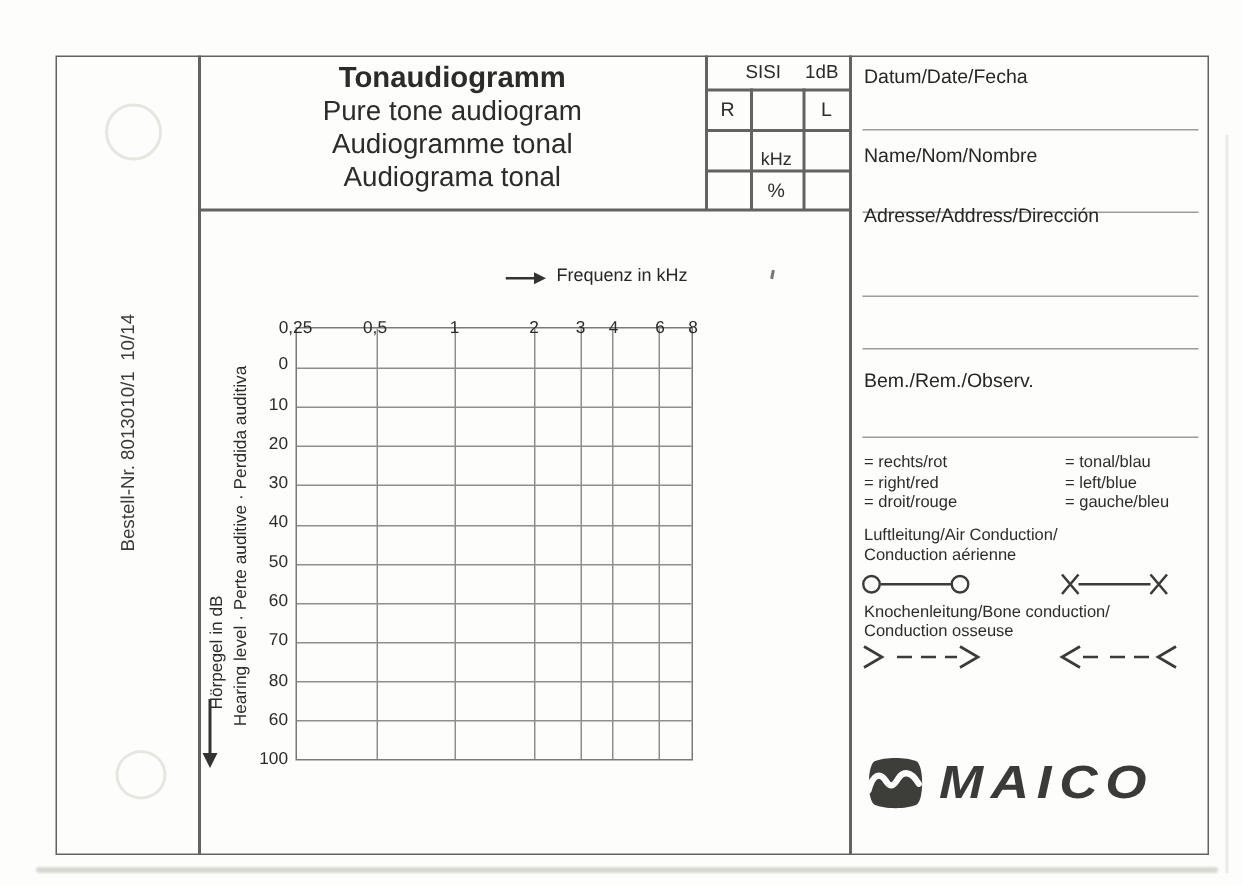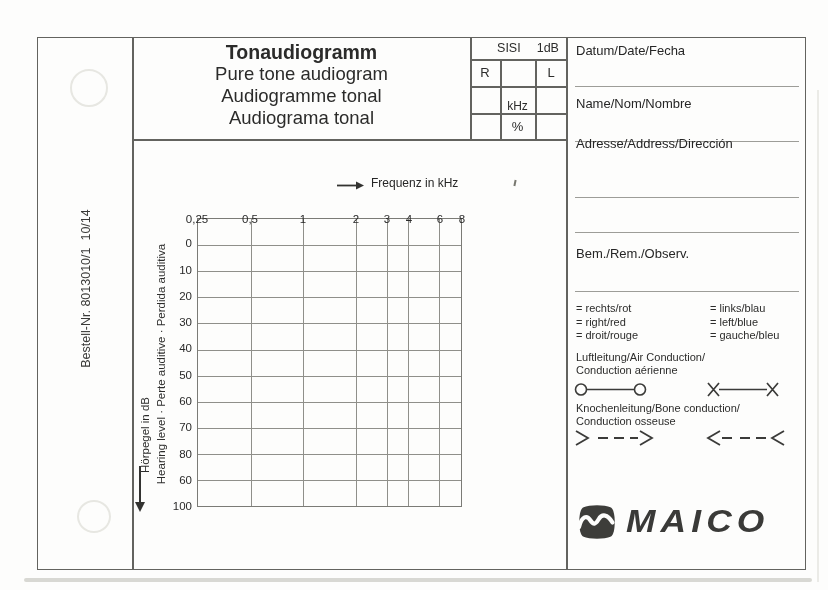--- a/index.html
+++ b/index.html
@@ -163,21 +163,21 @@
   <div class="abs f-line l4"></div>
   <div class="abs f-label f-bem">Bem./Rem./Observ.</div>
   <div class="abs f-line l5"></div>
 
   <div class="abs leg-col leg-right">
     <div>= rechts/rot</div>
     <div>= right/red</div>
     <div>= droit/rouge</div>
   </div>
   <div class="abs leg-col leg-left">
-    <div>= links/blau</div>
+    <div>= tonal/blau</div>
     <div>= left/blue</div>
     <div>= gauche/bleu</div>
   </div>
 
   <div class="abs leg-text air-l1">Luftleitung/Air Conduction/</div>
   <div class="abs leg-text air-l2">Conduction aérienne</div>
   <svg class="abs sym-air-right" width="74" height="15">
     <circle cx="7" cy="7.5" r="5.5" fill="none" stroke="#3b3b39" stroke-width="1.6"></circle>
     <line x1="13" y1="7.5" x2="60" y2="7.5" stroke="#3b3b39" stroke-width="1.6"></line>
     <circle cx="66" cy="7.5" r="5.5" fill="none" stroke="#3b3b39" stroke-width="1.6"></circle>

